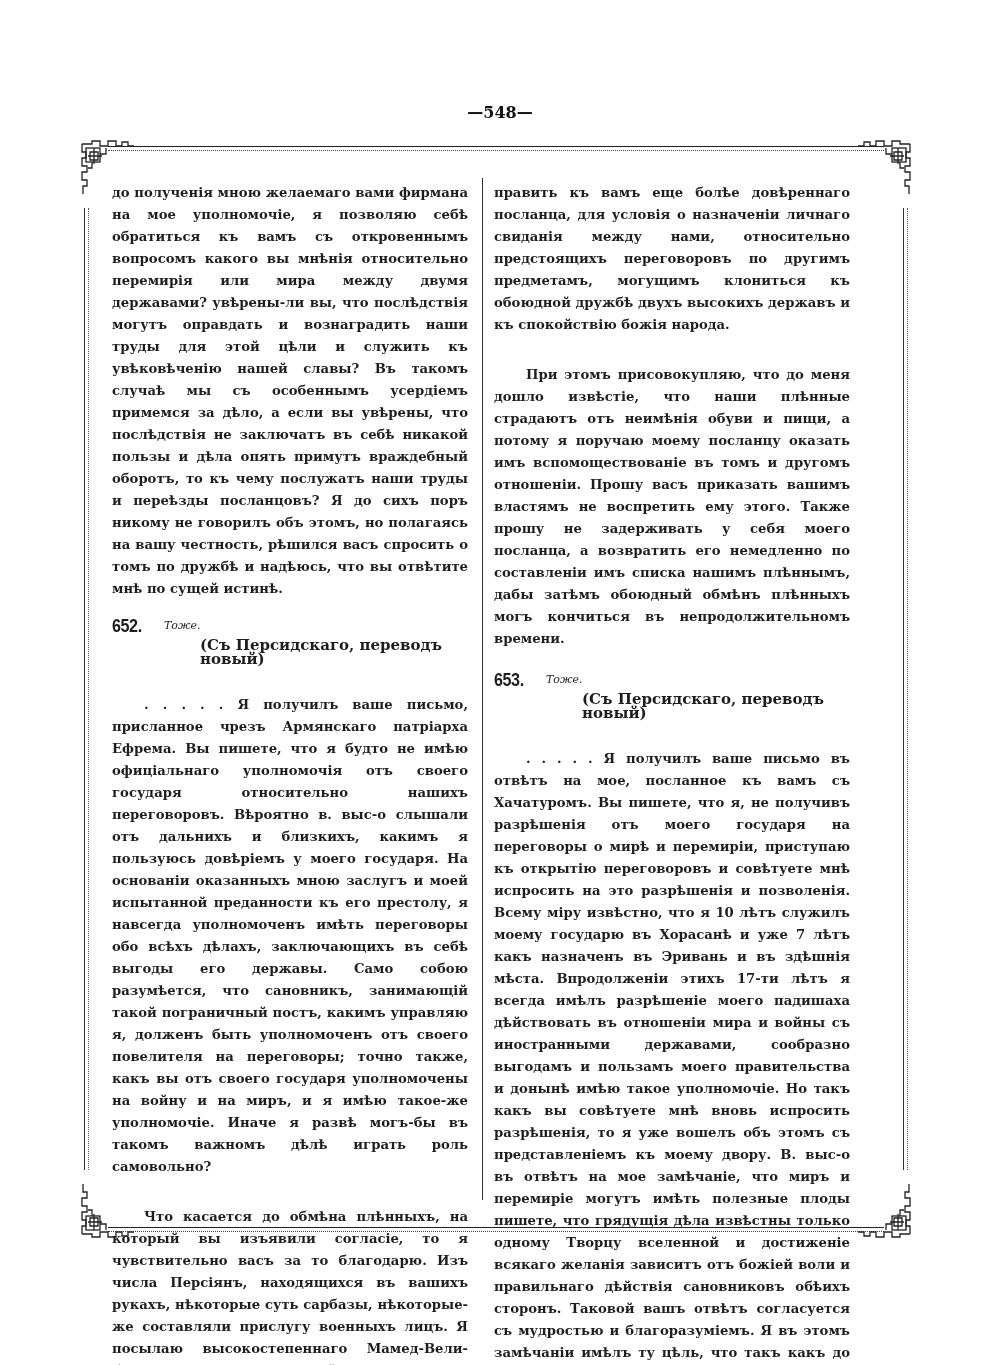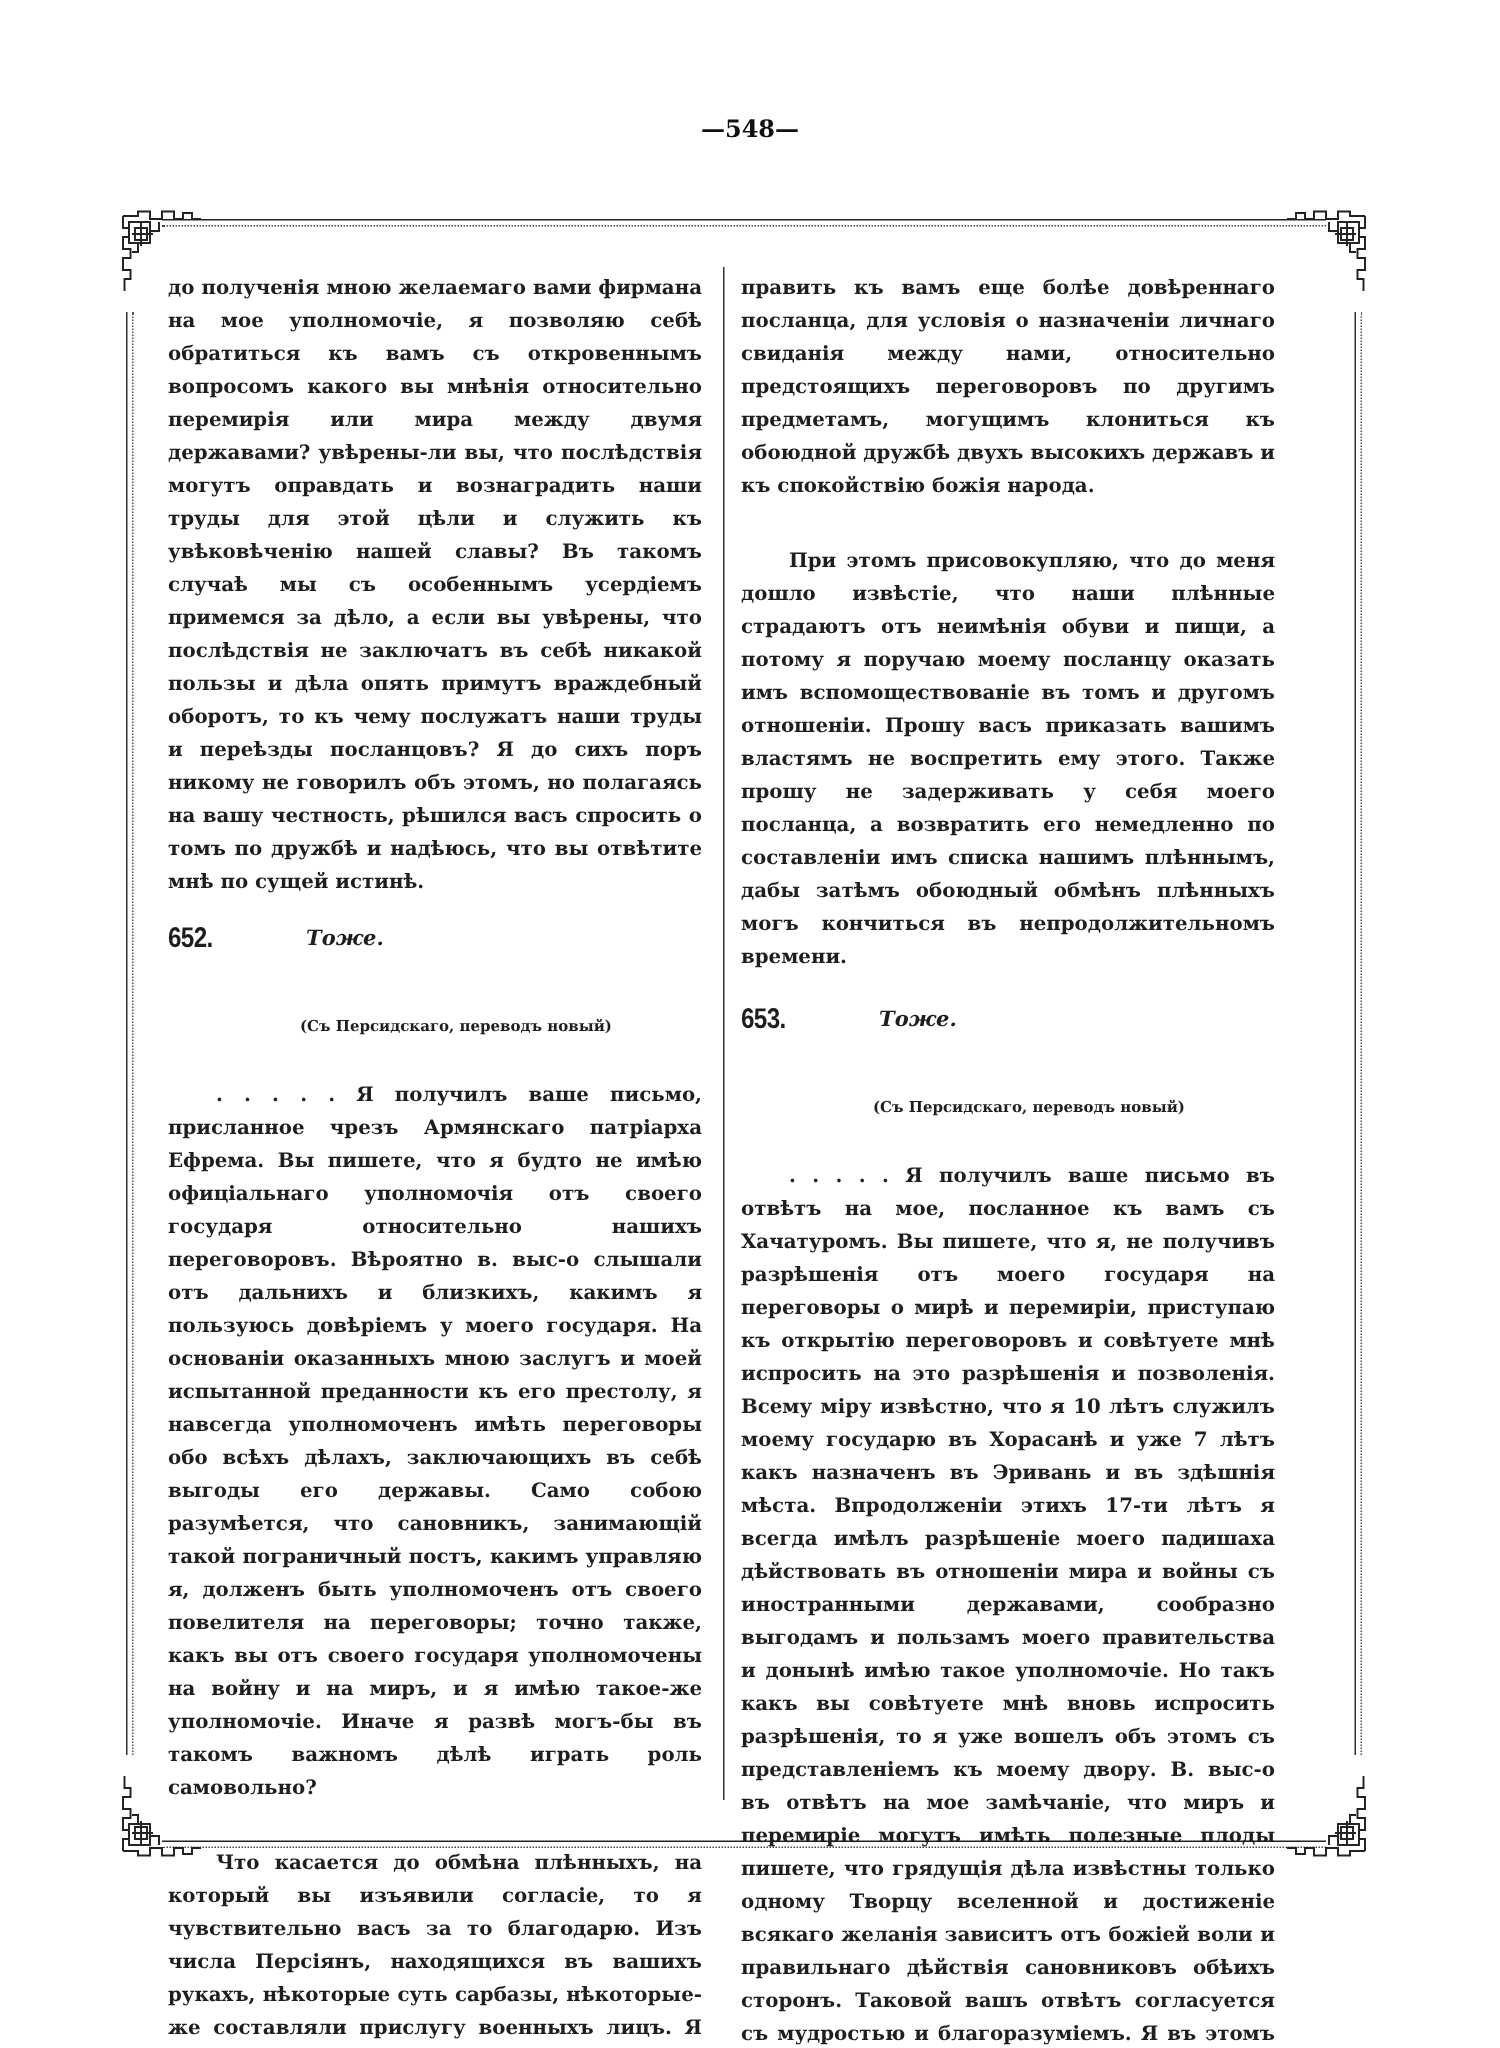--- a/index.html
+++ b/index.html
@@ -10,21 +10,21 @@
     body {
       width: 1000px;
       height: 1365px;
       position: relative;
       overflow: hidden;
       font-family: "DejaVu Serif", "Liberation Serif", serif;
       color: #1a1a1a;
     }
     .page-number {
       position: absolute;
-      top: 76px;
+      top: 103px;
       left: 0;
       width: 1000px;
       text-align: center;
       font-family: "DejaVu Serif", serif;
       font-weight: bold;
       font-size: 16px;
       letter-spacing: 0px;
       color: #111;
     }
     
@@ -110,32 +110,30 @@
       font-weight: bold;
       font-size: 19px;
       letter-spacing: -0.5px;
       transform: scaleX(0.85);
       transform-origin: left;
       display: inline-block;
       width: 44px;
     }
     .doc-title {
       font-style: italic;
-      font-weight: bold;
-      font-size: 14px;
-      margin-left: 40px;
+      font-weight: normal;
+      font-size: 11px;
     }
     .doc-source {
-      font-size: 10px;
+      font-size: 15px;
       line-height: 14px;
       font-weight: bold;
       text-align: left;
       padding-left: 88px;
       margin-bottom: 2px;
-      margin-top: 40px;
     }
   </style>
 </head>
 <body>
 
 <div class="page-number">—548—</div>
 
 <div class="frame">
   <div class="rule-top"></div>
   <div class="rule-bottom"></div>

